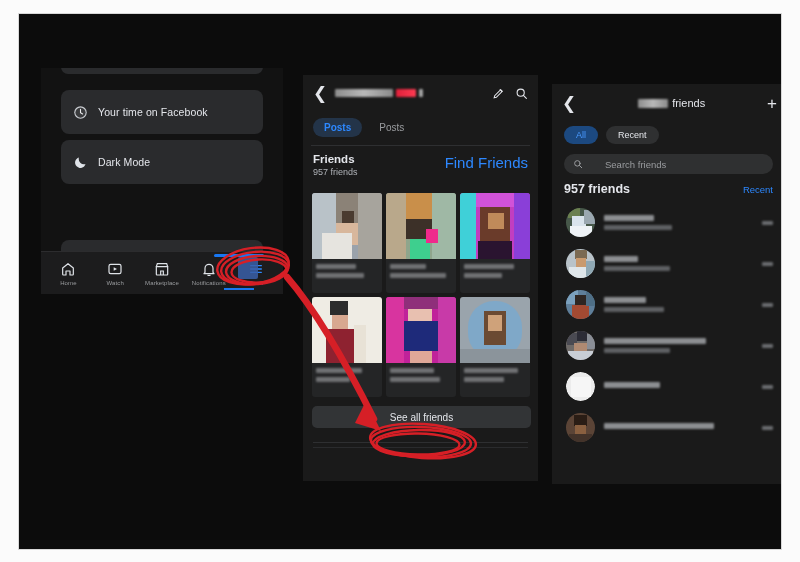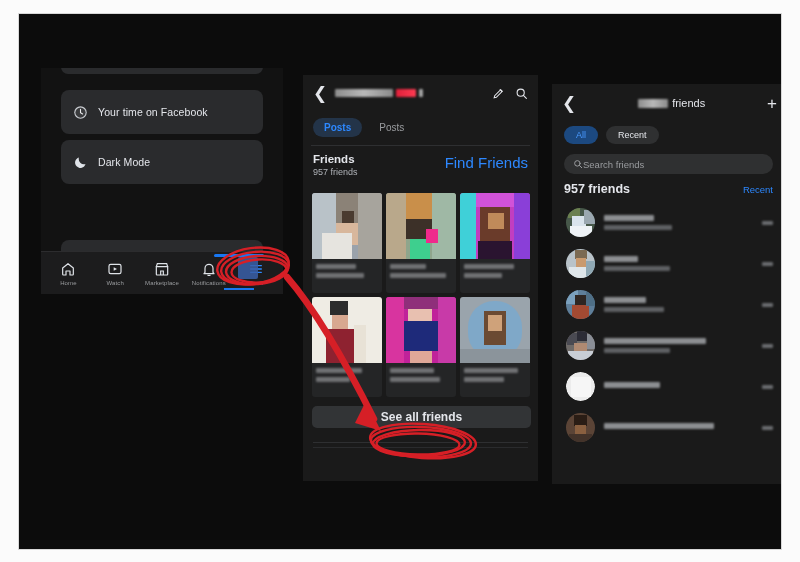--- a/index.html
+++ b/index.html
@@ -73,38 +73,38 @@
   .gcard{width:70px;height:100px;background:#242526;border-radius:3px;overflow:hidden;position:relative;}
   .gimg{width:70px;height:66px;display:block;}
   .gmeta{padding:5px 4px 0 4px;}
   .gline{height:5px;border-radius:1px;background:#6f7073;filter:blur(1.1px);margin-bottom:4px;}
 
   .see-all{
     position:absolute;left:9px;top:331px;width:219px;height:22px;
     background:#323436;border-radius:5px;
     display:flex;align-items:center;justify-content:center;
   }
-  .see-all span{color:#e4e6eb;font-size:12px;font-weight:bold;}
+  .see-all span{color:#e4e6eb;font-size:10px;font-weight:normal;}
   .bottom-sep{position:absolute;left:10px;top:367px;width:215px;height:1px;background:#2e2f31;}
   .bottom-sep2{position:absolute;left:10px;top:372px;width:215px;height:1px;background:#2a2b2d;}
 
   
   #panel-friends{left:533px;top:70px;width:235px;height:400px;background:#1a1a1a;}
   .fl-head{position:absolute;left:0;top:0;width:100%;height:38px;display:flex;align-items:center;padding:0 10px;box-sizing:border-box;}
   .fl-title{flex:1;display:flex;align-items:center;justify-content:center;gap:4px;}
   .fl-title .blt{color:#e4e6eb;font-size:11px;}
   .plus{color:#e4e6eb;font-size:17px;line-height:1;}
 
   .chips{position:absolute;left:12px;top:42px;display:flex;gap:8px;}
   .chip{font-size:9px;padding:4px 12px;border-radius:13px;background:#2f3031;color:#e4e6eb;}
   .chip.active{background:#1c4980;color:#4a9bff;}
 
   .searchbox{
     position:absolute;left:12px;top:70px;width:209px;height:20px;
-    background:#2f3031;border-radius:11px;display:flex;align-items:center;padding:0 9px;box-sizing:border-box;gap:0;
+    background:#2f3031;border-radius:11px;display:flex;align-items:center;padding:0 9px;box-sizing:border-box;gap:22px;
   }
   .searchbox .ph{color:#9a9c9f;font-size:9.5px;}
 
   .count-row{position:absolute;left:12px;top:98px;width:209px;display:flex;align-items:baseline;justify-content:space-between;}
   .count-row .c{color:#e4e6eb;font-size:12.5px;font-weight:bold;}
   .count-row .m{color:#2d88ff;font-size:9.5px;}
 
   .flist{position:absolute;left:8px;top:118px;width:219px;}
   .frow{height:41px;display:flex;align-items:center;padding:0 6px;box-sizing:border-box;}
   .av{width:29px;height:29px;border-radius:50%;flex:0 0 29px;overflow:hidden;}

